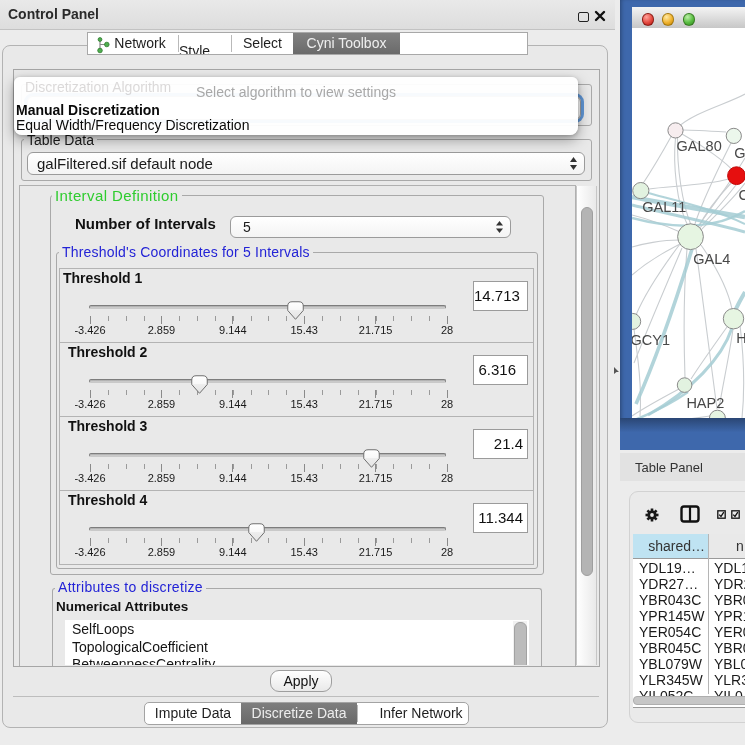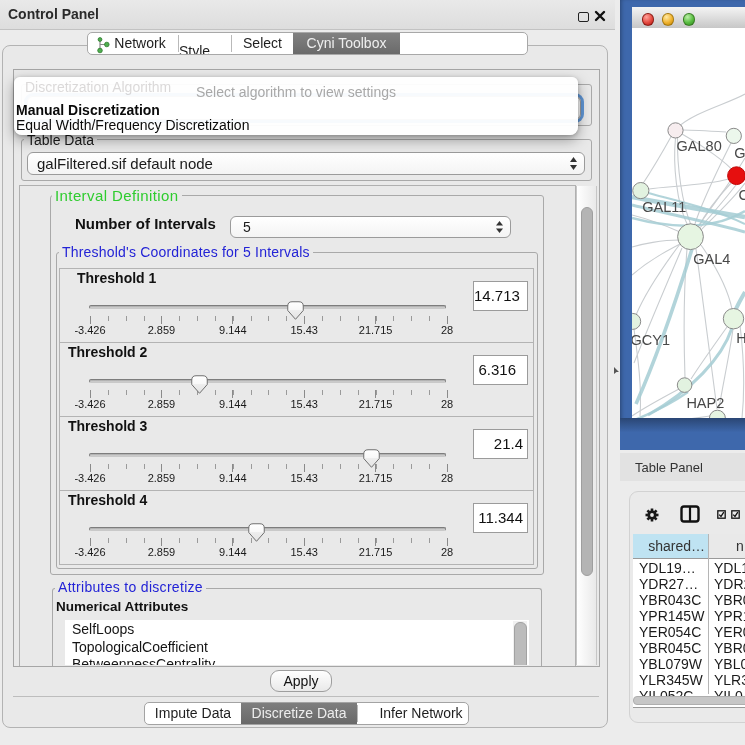--- a/index.html
+++ b/index.html
@@ -17,21 +17,21 @@
 <div class="abs" style="left:0;top:0;width:615px;height:29px;background:linear-gradient(#e9e9e9,#dddddd);border-bottom:1px solid #c2c2c2;">
   <div class="abs" style="left:8px;top:6px;font-size:14px;color:#2a2a2a;font-weight:bold;">Control Panel</div>
   <div class="abs" style="left:577.5px;top:11.5px;width:11px;height:10px;border:1.7px solid #222;border-radius:2px;box-sizing:border-box;"></div>
   <svg class="abs" style="left:593.5px;top:9.5px;" width="12" height="12" viewBox="0 0 12 12">
     <path d="M2,2 L10,10 M10,2 L2,10" stroke="#111" stroke-width="2.4" stroke-linecap="round"></path>
   </svg>
 </div>
 
 <div class="abs" style="left:2px;top:45px;width:604px;height:681px;background:#e9e9e9;border:1px solid #b3b3b3;border-radius:8px;"></div>
 
-<div class="abs" style="left:87px;top:32px;width:439px;height:21px;background:#ffffff;border:1px solid #a8a8a8;border-radius:5px;overflow:hidden;font-size:14px;color:#1e1e1e;">
+<div class="abs" style="left:87px;top:32px;width:439px;height:21px;background:#ffffff;border:1px solid #a8a8a8;border-radius:0;overflow:hidden;font-size:14px;color:#1e1e1e;">
   <div class="abs" style="left:0;top:0;width:90px;height:21px;line-height:21px;text-align:center;padding-left:14px;box-sizing:border-box;">Network</div>
   <div class="abs" style="left:90px;top:2px;width:1px;height:17px;background:#b9b9b9;"></div>
   <div class="abs" style="left:91px;top:8px;width:52px;height:21px;line-height:21px;text-align:left;">Style</div>
   <div class="abs" style="left:143px;top:2px;width:1px;height:17px;background:#b9b9b9;"></div>
   <div class="abs" style="left:144px;top:0;width:61px;height:21px;line-height:21px;text-align:center;">Select</div>
   <div class="abs" style="left:205px;top:0;width:107px;height:21px;line-height:21px;text-align:center;background:linear-gradient(#818181,#6a6a6a);color:#efefef;">Cyni Toolbox</div>
   <svg class="abs" style="left:9px;top:2.5px;" width="14" height="18" viewBox="0 0 14 18">
     <path d="M3,4 L3,14.5 M3,8.5 L9.5,8.5" stroke="#8a8a8a" stroke-width="1.2" fill="none"></path>
     <circle cx="3" cy="3.5" r="1.9" fill="#4fae4f" stroke="#2d7a2d" stroke-width="0.8"></circle>
     <circle cx="9.8" cy="8.5" r="2.3" fill="#4fae4f" stroke="#2d7a2d" stroke-width="0.8"></circle>
@@ -67,21 +67,21 @@
     <svg class="abs" style="right:6px;top:3px;" width="9" height="14" viewBox="0 0 9 14">
       <path d="M4.5,1 L8,5.5 L1,5.5 Z" fill="#333"></path>
       <path d="M4.5,13 L8,8.5 L1,8.5 Z" fill="#333"></path>
     </svg>
   </div>
 
   <div class="gbox" style="left:56px;top:252px;width:480px;height:315px;"></div>
   <div class="gtitle" style="left:59px;top:246px;color:#2323d6;letter-spacing:0.2px;">Threshold's Coordinates for 5 Intervals</div>
 
   <div class="abs" style="left:59px;top:268px;width:473px;height:73px;border:1px solid #b3b3b3;">
-  <div class="abs bold" style="left:17px;top:0.5px;font-size:14px;color:#111;">Threshold 1</div>
+  <div class="abs bold" style="left:3px;top:0.5px;font-size:14px;color:#111;">Threshold 1</div>
   <div class="abs" style="left:29px;top:36px;width:355px;height:2px;background:linear-gradient(#a8a8a8,#d5d5d5);border:1px solid #7d7d7d;border-bottom-color:#c9c9c9;border-radius:2px;"></div>
   <div class="abs" style="left:29.5px;top:47px;width:358px;height:5px;background:repeating-linear-gradient(to right,#9a9a9a 0,#9a9a9a 1px,transparent 1px,transparent 17.85px);"></div>
   <div class="abs" style="left:29.5px;top:47px;width:1px;height:7.5px;background:#8a8a8a;"></div>
   <div class="abs" style="left:5.5px;top:55px;width:49px;text-align:center;font-size:11px;color:#1a1a1a;">-3.426</div>
   <div class="abs" style="left:100.9px;top:47px;width:1px;height:7.5px;background:#8a8a8a;"></div>
   <div class="abs" style="left:76.9px;top:55px;width:49px;text-align:center;font-size:11px;color:#1a1a1a;">2.859</div>
   <div class="abs" style="left:172.3px;top:47px;width:1px;height:7.5px;background:#8a8a8a;"></div>
   <div class="abs" style="left:148.3px;top:55px;width:49px;text-align:center;font-size:11px;color:#1a1a1a;">9.144</div>
   <div class="abs" style="left:243.7px;top:47px;width:1px;height:7.5px;background:#8a8a8a;"></div>
   <div class="abs" style="left:219.7px;top:55px;width:49px;text-align:center;font-size:11px;color:#1a1a1a;">15.43</div>

